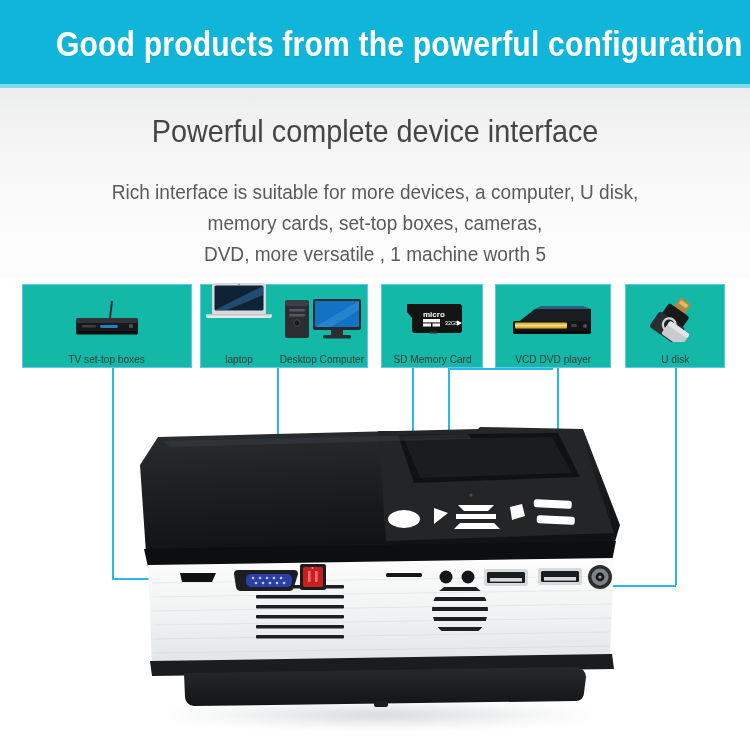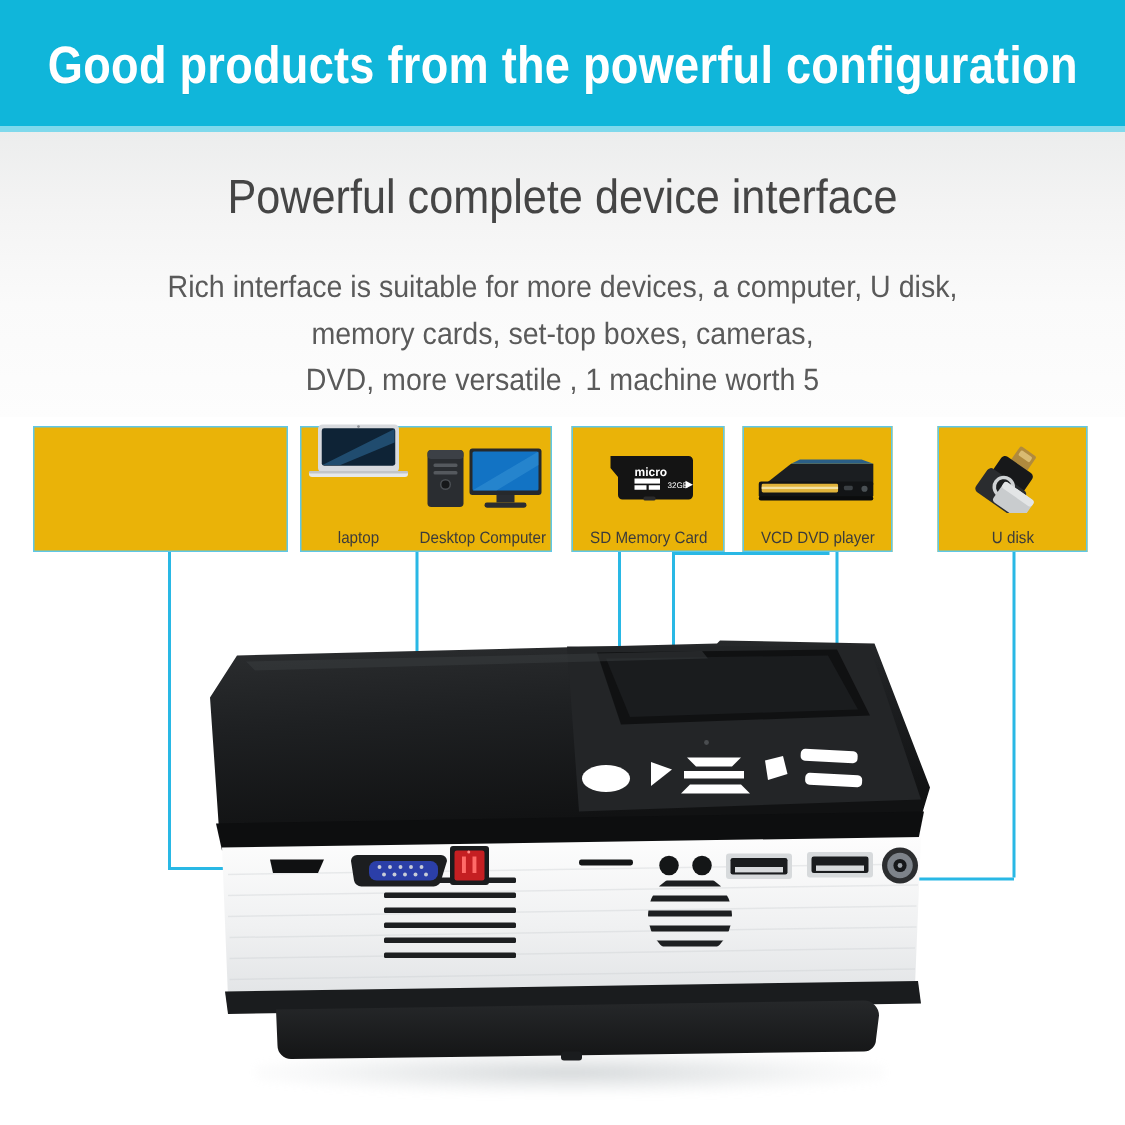--- a/index.html
+++ b/index.html
@@ -8,21 +8,21 @@
     font-family:"Liberation Sans", sans-serif;
     background:#ffffff;
     position:relative;
   }
   #page{position:relative;width:750px;height:750px;overflow:hidden;background:#fff;}
 
   
   .banner{
     position:absolute;left:0;top:0;width:750px;height:88px;
     background:#10b6da;
-    display:flex;align-items:center;justify-content:center;
+    display:flex;align-items:center;
   }
   .banner-text{
     color:#ffffff;
     font-size:35px;
     font-weight:700;
     letter-spacing:.2px;
     transform:scaleX(.86);
     transform-origin:center;
     white-space:nowrap;
     text-shadow:0 1px 0 rgba(0,0,0,.05);
@@ -48,21 +48,21 @@
     color:#5a5a5a;font-size:20.5px;line-height:31px;
     transform:scaleX(.93);transform-origin:center top;
   }
   .subcopy div{white-space:nowrap;}
 
   
   .boxrow{position:absolute;left:0;top:284px;width:750px;height:84px;}
   .devbox{
     position:absolute;top:0;height:84px;
     border:1.6px solid #5ec8e8;
-    background:#eab308;
+    background:#14b8a6;
     box-sizing:border-box;
   }
   .devbox .inner{
     position:relative;width:100%;height:100%;
     display:flex;align-items:flex-end;justify-content:center;
   }
   .cell{
     display:flex;flex-direction:column;align-items:center;justify-content:flex-end;
     height:100%;padding:0 2px;box-sizing:border-box;
   }
@@ -112,20 +112,34 @@
   <div class="subcopy">
     <div>Rich interface is suitable for more devices, a computer, U disk,</div>
     <div>memory cards, set-top boxes, cameras,</div>
     <div>DVD, more versatile , 1 machine worth 5</div>
   </div>
 
   <div class="boxrow">
 
     <div class="devbox" style="left:22px;width:170px;">
       <div class="inner">
+        <div class="cell" style="width:80px;">
+          <div class="art">
+            <svg width="74" height="42" viewBox="0 0 74 42">
+              <line x1="42" y1="3" x2="40" y2="20" stroke="#2b2b2b" stroke-width="2"></line>
+              <rect x="6" y="20" width="62" height="15" rx="2.5" fill="#17191b"></rect>
+              <rect x="6" y="20" width="62" height="5" rx="2" fill="#303437"></rect>
+              <rect x="6" y="33" width="62" height="3.5" rx="1.6" fill="#0d0e0f"></rect>
+              <rect x="12" y="27" width="14" height="2.6" rx="1.2" fill="#3a3f43"></rect>
+              <rect x="30" y="27" width="18" height="3" rx="1.4" fill="#1f7fc7"></rect>
+              <circle cx="61" cy="28" r="2.2" fill="#4a5054"></circle>
+            </svg>
+          </div>
+          <div class="cap">TV set-top boxes</div>
+        </div>
       </div>
     </div>
 
     <div class="devbox" style="left:200px;width:168px;">
       <div class="inner">
         <div class="cell" style="width:76px;gap:32px;">
           <div class="art">
             <svg width="72" height="44" viewBox="0 0 72 44">
               <rect x="9" y="6" width="54" height="32" rx="3" fill="#d8dade"></rect>
               <rect x="11.5" y="8.5" width="49" height="25" rx="1.6" fill="#0e2336"></rect>
@@ -170,21 +184,21 @@
               <text x="52" y="27" font-family="'Liberation Sans',sans-serif" font-size="5.4" fill="#ffffff">32GB</text>
               <path d="M64 22.5 l5 2.6 l-5 2.6 Z" fill="#ffffff"></path>
               <rect x="36" y="33" width="8" height="2.6" rx="1" fill="#2a2a2a"></rect>
             </svg>
           </div>
           <div class="cap cap-md">SD Memory Card</div>
         </div>
       </div>
     </div>
 
-    <div class="devbox" style="left:495px;width:100px;">
+    <div class="devbox" style="left:495px;width:116px;">
       <div class="inner">
         <div class="cell" style="width:100%;">
           <div class="art">
             <svg width="96" height="40" viewBox="0 0 96 40">
               <path d="M12 24 L30 10 H86 L86 24 Z" fill="#1b1e21"></path>
               <path d="M30 10 H86 L78 7 H36 Z" fill="#2b5f86"></path>
               <rect x="8" y="22" width="78" height="11" rx="1.6" fill="#121416"></rect>
               <rect x="10" y="23.5" width="52" height="6" rx="1" fill="#e0b33a"></rect>
               <rect x="10" y="25.6" width="52" height="1.6" fill="#f2e1a4"></rect>
               <rect x="66" y="25" width="6" height="3" rx="1" fill="#3b4044"></rect>

